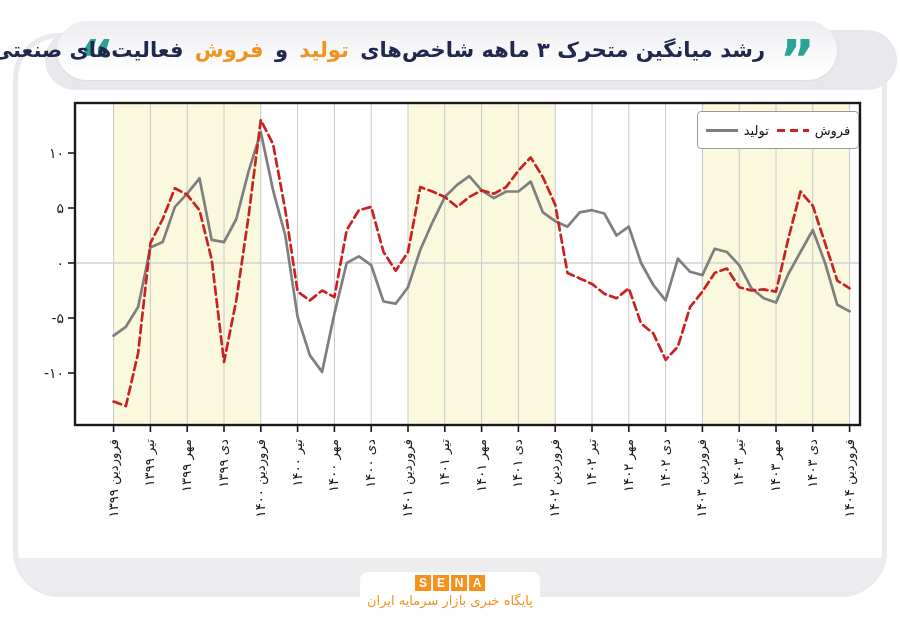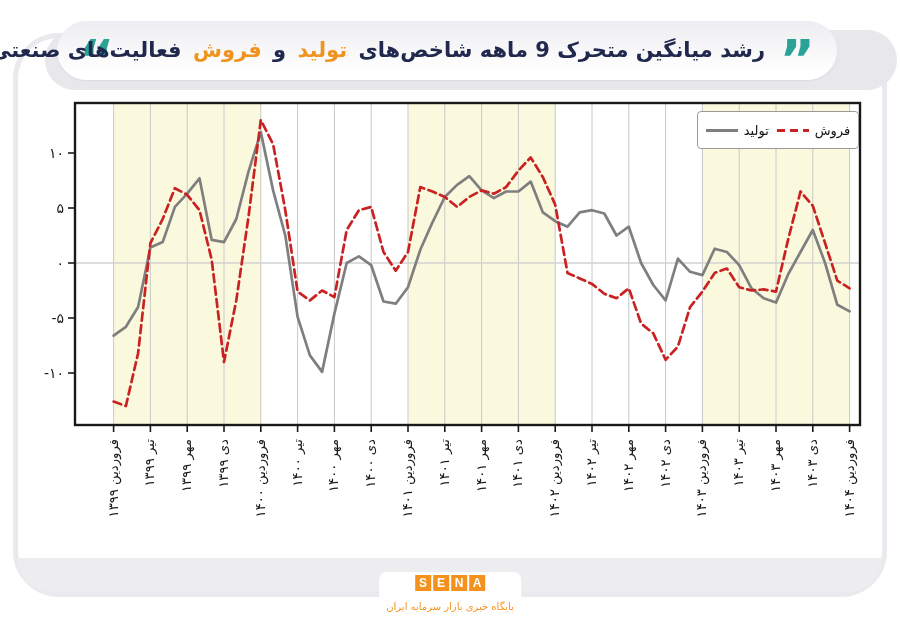--- a/index.html
+++ b/index.html
@@ -34,37 +34,37 @@
   .legend-label{font-size:13px;color:#111;}
   .swatch{display:inline-block;width:32px;height:3px;}
   .swatch.solid{background:#7f7f7f;}
   .swatch.dashed{background:repeating-linear-gradient(90deg,#c92222 0 8px,transparent 8px 13px);}
 
   .logo-chip{position:absolute;left:50%;top:572px;transform:translateX(-50%);
         background:#ffffff;border-radius:8px;padding:3px 7px 4px 7px;text-align:center;z-index:6;}
   .logo-tiles{display:flex;gap:2px;justify-content:center;}
   .logo-tile{width:16px;height:16px;background:#f5921e;color:#ffffff;font-family:"Liberation Sans",sans-serif;
         font-weight:bold;font-size:12px;line-height:16px;text-align:center;}
-  .logo-caption{margin-top:10px;font-size:10px;color:#f5921e;direction:rtl;white-space:nowrap;}
+  .logo-caption{margin-top:2px;font-size:13px;color:#f5921e;direction:rtl;white-space:nowrap;}
 </style>
 </head>
 <body>
 
 <div id="root">
 
   <div class="card">
     <div class="card-footer-strip"></div>
   </div>
 
   <div class="title-backdrop"></div>
 
   <div class="title-pill">
     <span class="quote qleft">“</span>
     <div class="title-text">
-      <span>رشد میانگین متحرک 9 ماهه شاخص‌های</span>
+      <span>رشد میانگین متحرک ۳ ماهه شاخص‌های</span>
       <span class="hl">تولید</span>
       <span>و</span>
       <span class="hl">فروش</span>
       <span>فعالیت‌های صنعتی</span>
     </div>
     <span class="quote qright">”</span>
   </div>
 
   <svg id="chart-svg" width="840" height="474" viewBox="0 0 840 474">
       <rect x="85.6" y="7" width="147.2" height="322" fill="#fbf9dd"></rect>

